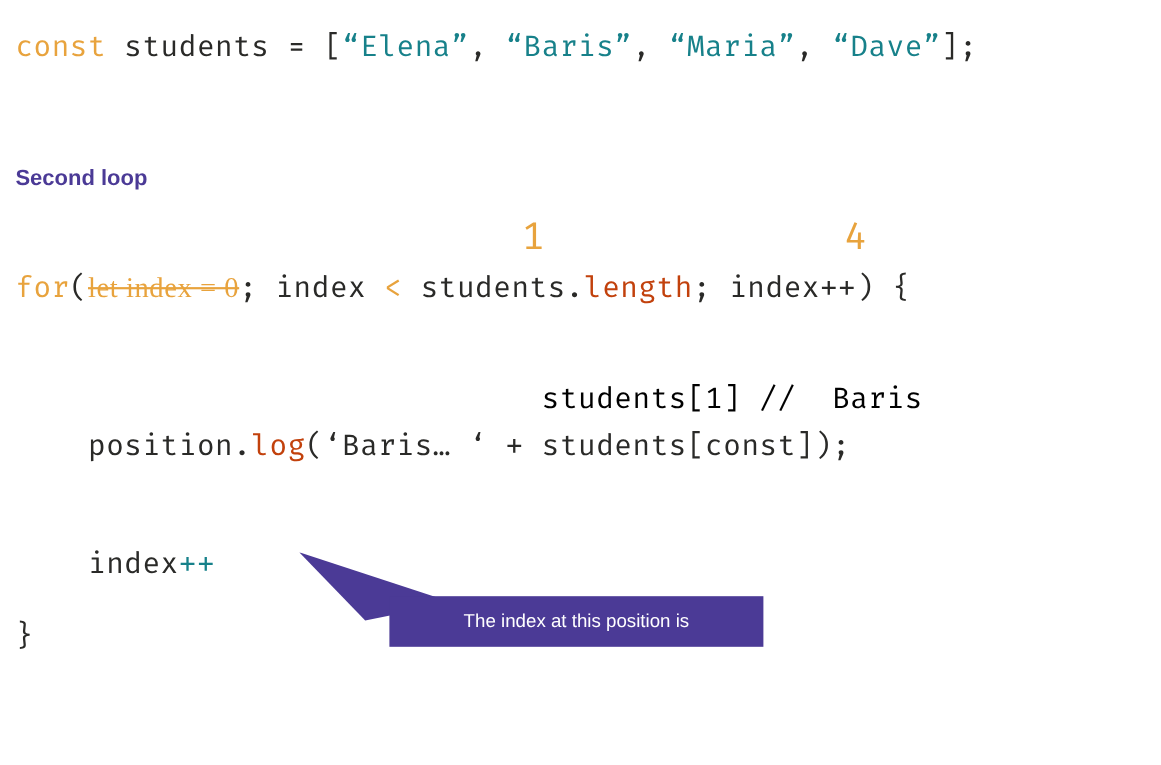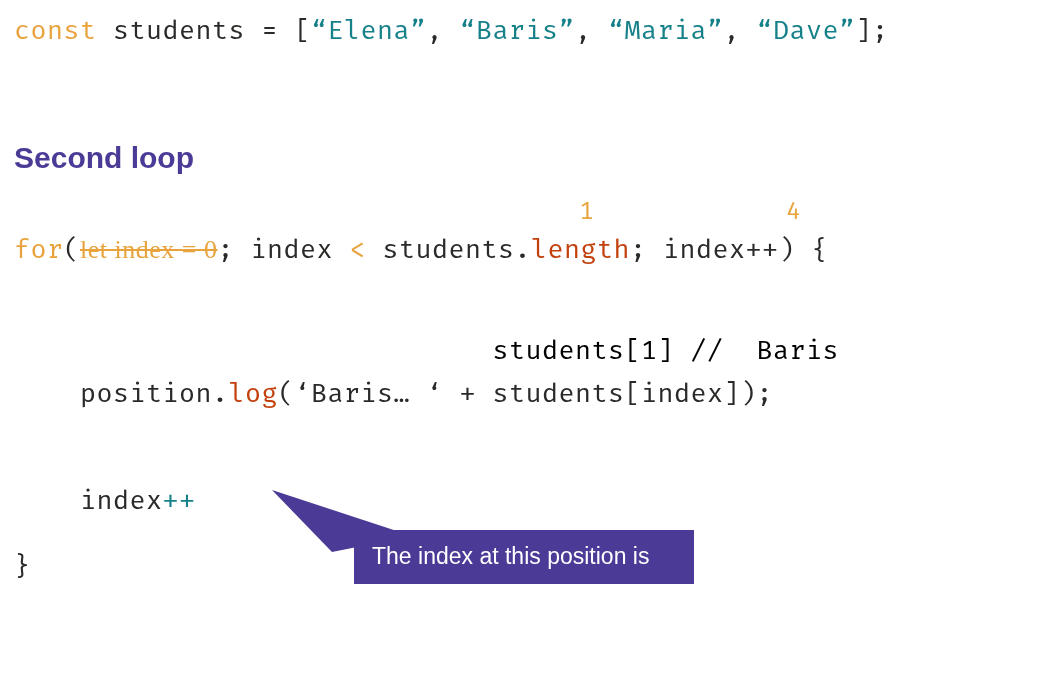--- a/index.html
+++ b/index.html
@@ -7,25 +7,25 @@
     margin: 0;
     width: 1055px;
     height: 695px;
     background: #fff;
     font-family: "Fira Code", "Source Code Pro", "Menlo", "Consolas", monospace;
     color: #2a2a28;
     font-size: 26px;
     line-height: 1.5;
     overflow: hidden;
   }
-  .page { padding: 12px 14px; }
+  .page { padding: 24px 14px; }
   .heading {
     font-family: "Segoe UI", "Helvetica Neue", Arial, sans-serif;
     font-weight: 700;
-    font-size: 30px;
+    font-size: 20px;
     color: #4b3a96;
     margin: 0;
     padding: 0;
   }
   .codeblock {
     white-space: pre;
     font-size: 26px;
     letter-spacing: 0.5px;
   }
   .tok-kw   { color: #e8a33d; }           
@@ -39,23 +39,23 @@
   .callout-wrap {
     position: relative;
     margin-left: 340px;
     margin-top: -56px;
     width: 340px;
   }
   .callout-box {
     background: #4b3a96;
     color: #fff;
     font-family: "Segoe UI", "Helvetica Neue", Arial, sans-serif;
-    font-size: 23px;
+    font-size: 17px;
     line-height: 1.3;
-    text-align: left;
+    text-align: center;
     padding: 12px 18px;
     position: relative;
     z-index: 2;
   }
   .callout-arrow {
     position: absolute;
     top: -40px;
     left: -82px;
     z-index: 1;
   }
@@ -63,23 +63,22 @@
   .spacer-lg { height: 84px; }
   .spacer-annot-top { height: 14px; }
   .spacer-md { height: 62px; }
   .spacer-sm { height: 6px; }
   .spacer-xs { height: 4px; }
   .spacer-after-inc { height: 26px; }
 
   .annot-values {
     
     white-space: pre;
-    font-size: 24px;
+    font-size: 34px;
     color: #e8a33d;
-    text-align: center;
   }
 </style>
 </head>
 <body>
 
 <div class="page">
 
   <div class="codeblock"><span class="tok-kw">const</span> <span>students</span><span> = </span><span>[</span><span class="tok-str">“Elena”</span><span>, </span><span class="tok-str">“Baris”</span><span>, </span><span class="tok-str">“Maria”</span><span>, </span><span class="tok-str">“Dave”</span><span>]</span><span>;</span></div>
 
   <div class="spacer-lg"></div>
@@ -91,21 +90,21 @@
   <div class="annot-values"><span>                      </span><span>1</span><span>             </span><span>4</span></div>
 
   <div class="codeblock"><span class="tok-kw">for</span><span>(</span><span class="tok-kw tok-strk">let index = 0</span><span>; </span><span>index</span><span class="tok-op-y"> &lt; </span><span>students</span><span>.</span><span class="tok-fn">length</span><span>; </span><span>index++</span><span>) {</span></div>
 
   <div class="spacer-md"></div>
 
   <div class="codeblock ann">                             <span>students[1] //  Baris</span></div>
 
   <div class="spacer-xs"></div>
 
-  <div class="codeblock"><span>    </span><span>position</span><span>.</span><span class="tok-fn">log</span><span>(</span><span>‘Baris… ‘</span><span> + </span><span>students[index]</span><span>);</span></div>
+  <div class="codeblock"><span>    </span><span>position</span><span>.</span><span class="tok-fn">log</span><span>(</span><span>‘Baris… ‘</span><span> + </span><span>students[const]</span><span>);</span></div>
 
   <div class="spacer-md"></div>
 
 
   <div class="spacer-sm"></div>
 
   <div class="codeblock"><span>    </span><span>index</span><span class="tok-plus">++</span></div>
 
   <div class="spacer-after-inc"></div>
 

